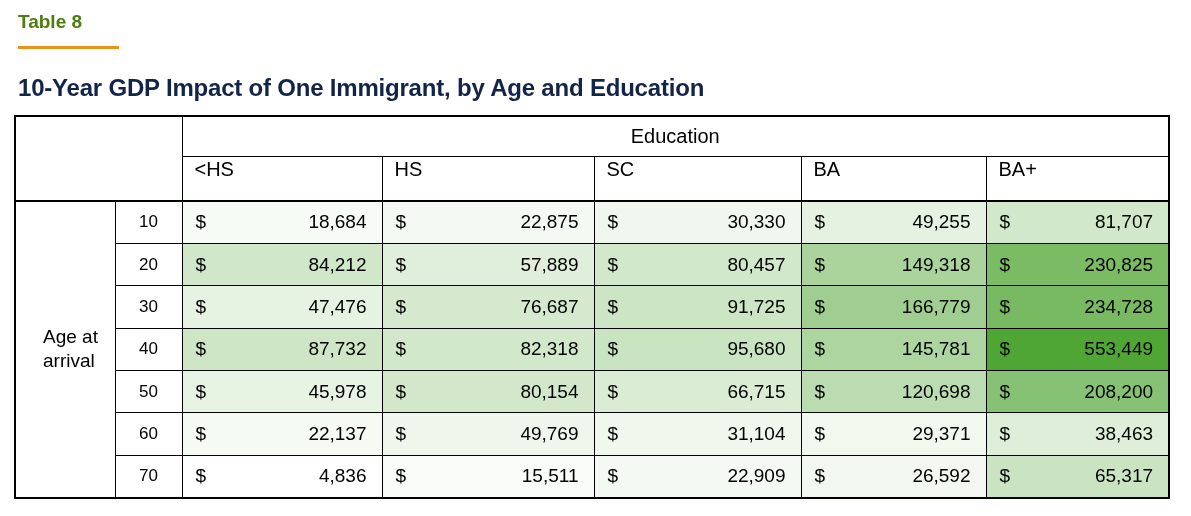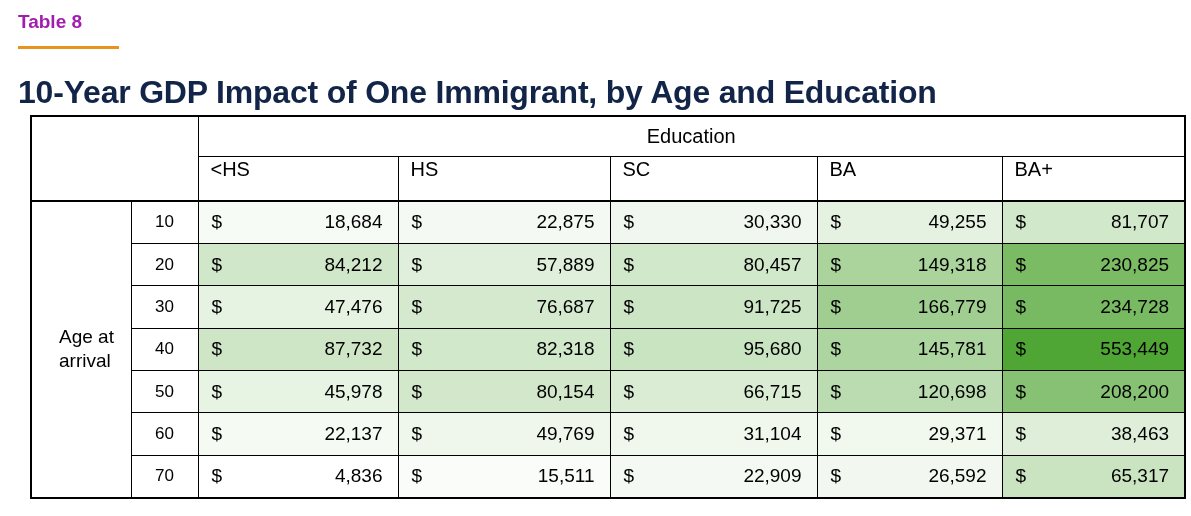--- a/index.html
+++ b/index.html
@@ -14,25 +14,25 @@
   .table-label{
     position:absolute;left:18px;top:11px;
     font-size:19px;font-weight:700;
   }
   .accent-rule{
     position:absolute;left:18px;top:46px;
     width:101px;height:2.5px;
   }
   .title{
     position:absolute;left:18px;top:74px;margin:0;
-    font-size:32px;font-weight:700;
+    font-size:24px;font-weight:700;
     letter-spacing:-0.2px;
   }
   table.gdp{
-    position:absolute;left:30px;top:115px;
+    position:absolute;left:14px;top:115px;
     border-collapse:collapse;
     table-layout:fixed;
     width:1154px;
   }
   table.gdp th, table.gdp td{
     border:1.5px solid #000;
     font-weight:400;
     box-sizing:border-box;
     overflow:hidden;
   }
@@ -61,21 +61,21 @@
   td.data{font-size:19px;vertical-align:middle;padding:0;}
   td.data .cellflex{
     display:flex;justify-content:space-between;align-items:center;
     padding:0 15px 0 13px;
   }
 </style>
 </head>
 <body>
 
 <div class="page">
-  <div class="table-label" style="color: #a21caf;">Table 8</div>
+  <div class="table-label" style="color: #4d7c0f;">Table 8</div>
   <div class="accent-rule" style="background: rgb(232, 148, 28);"></div>
   <h1 class="title" style="color: rgb(18, 36, 72);">10-Year GDP Impact of One Immigrant, by Age and Education</h1>
 
   <table class="gdp">
     <colgroup>
       <col style="width:100px">
         <col style="width:67px">
       <col style="width:200px">
         <col style="width:212px">
       <col style="width:207px">

